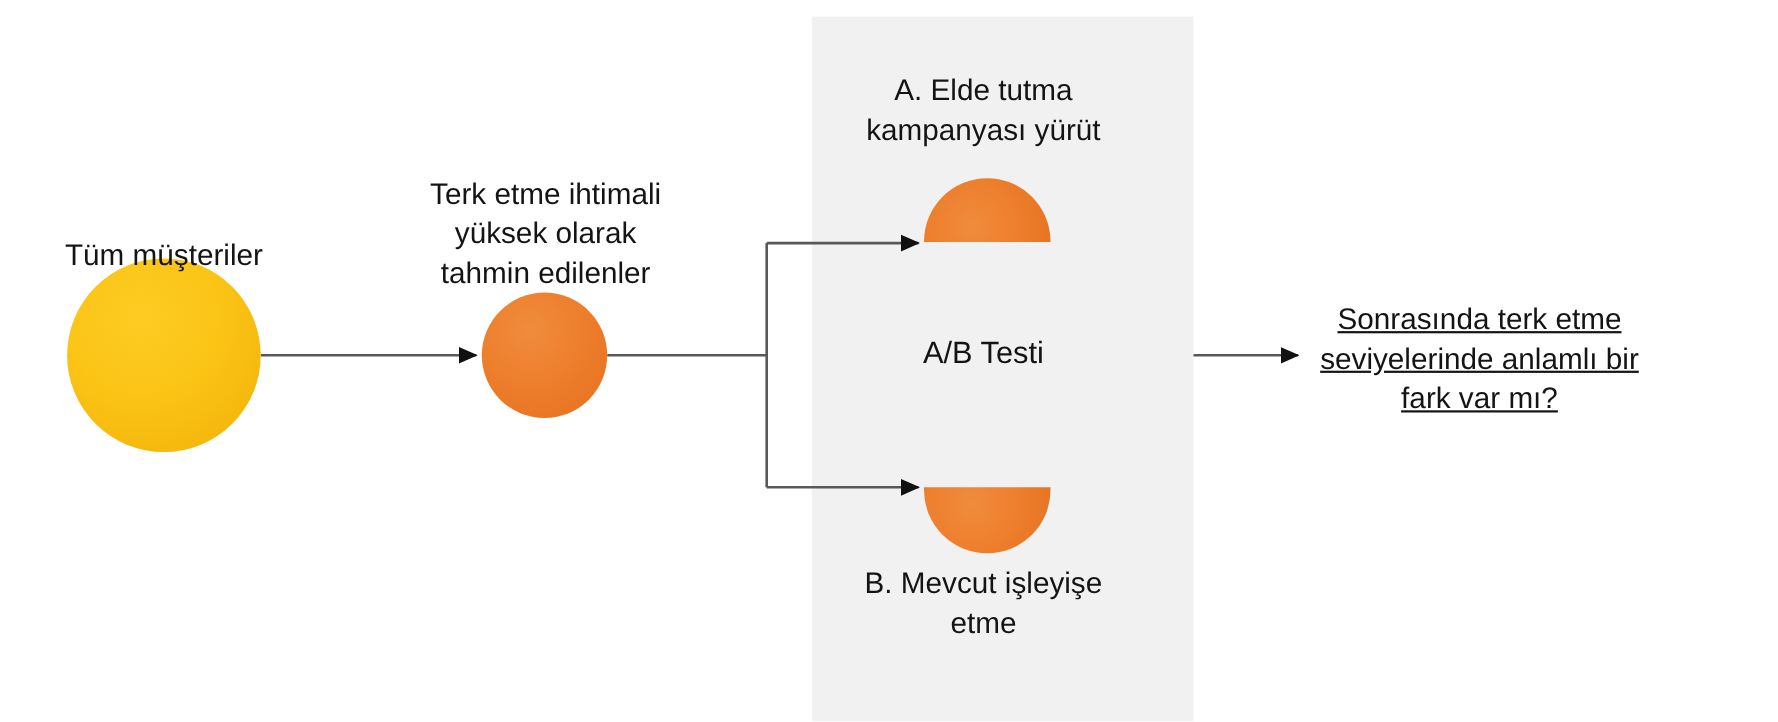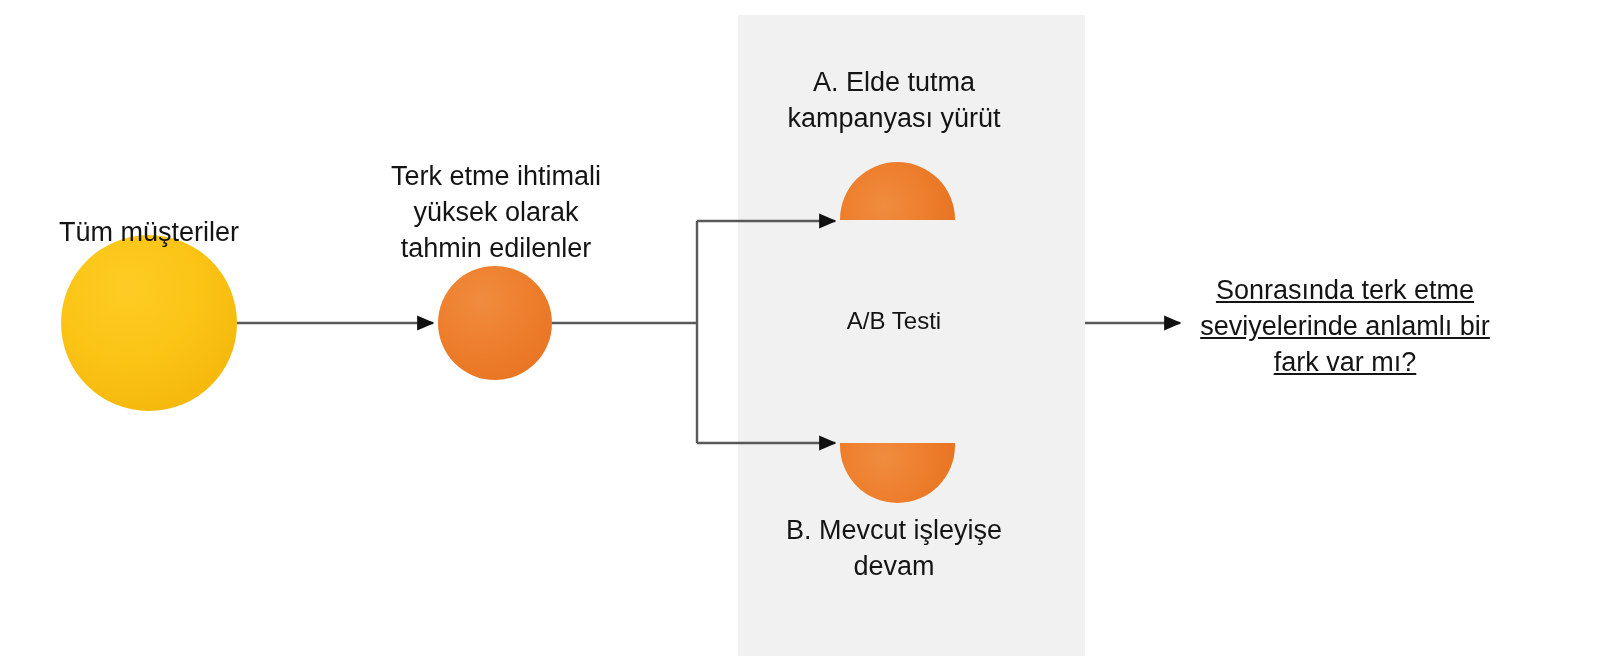--- a/index.html
+++ b/index.html
@@ -84,21 +84,21 @@
     color: #141414;
     font-size: 27px;
     line-height: 36px;
     text-align: center;
     white-space: pre-line;
   }
   #label-all-customers   { left: 34px;  top: 182px; width: 230px; margin-top: 32px; }
   #label-high-churn      { left: 368px; top: 158px; width: 256px; }
   #label-variant-a       { left: 760px; top: 64px;  width: 268px; }
   #label-variant-b       { left: 760px; top: 512px; width: 268px; }
-  #label-ab-test         { left: 762px; top: 303px; width: 264px; font-size: 24px; }
+  #label-ab-test         { left: 762px; top: 303px; width: 264px; font-size: 28px; }
   #label-outcome         { left: 1185px; top: 272px; width: 320px; text-decoration: underline; }
 </style>
 </head>
 <body>
 
 <div id="canvas">
 
   <div id="ab-panel"></div>
 
   <svg id="connectors" viewBox="0 0 1616 656" width="1616" height="656">
@@ -132,21 +132,21 @@
   <div class="label" id="label-all-customers">Tüm müşteriler</div>
 
   <div class="label" id="label-variant-a">A. Elde tutma
 kampanyası yürüt</div>
 
   <div class="label" id="label-high-churn">Terk etme ihtimali
 yüksek olarak
 tahmin edilenler</div>
 
   <div class="label" id="label-variant-b">B. Mevcut işleyişe
-devam</div>
+etme</div>
 
   <div class="label" id="label-ab-test">A/B Testi</div>
 
   <div class="label" id="label-outcome">Sonrasında terk etme
 seviyelerinde anlamlı bir
 fark var mı?</div>
 
 </div>
 
 </body></html>

